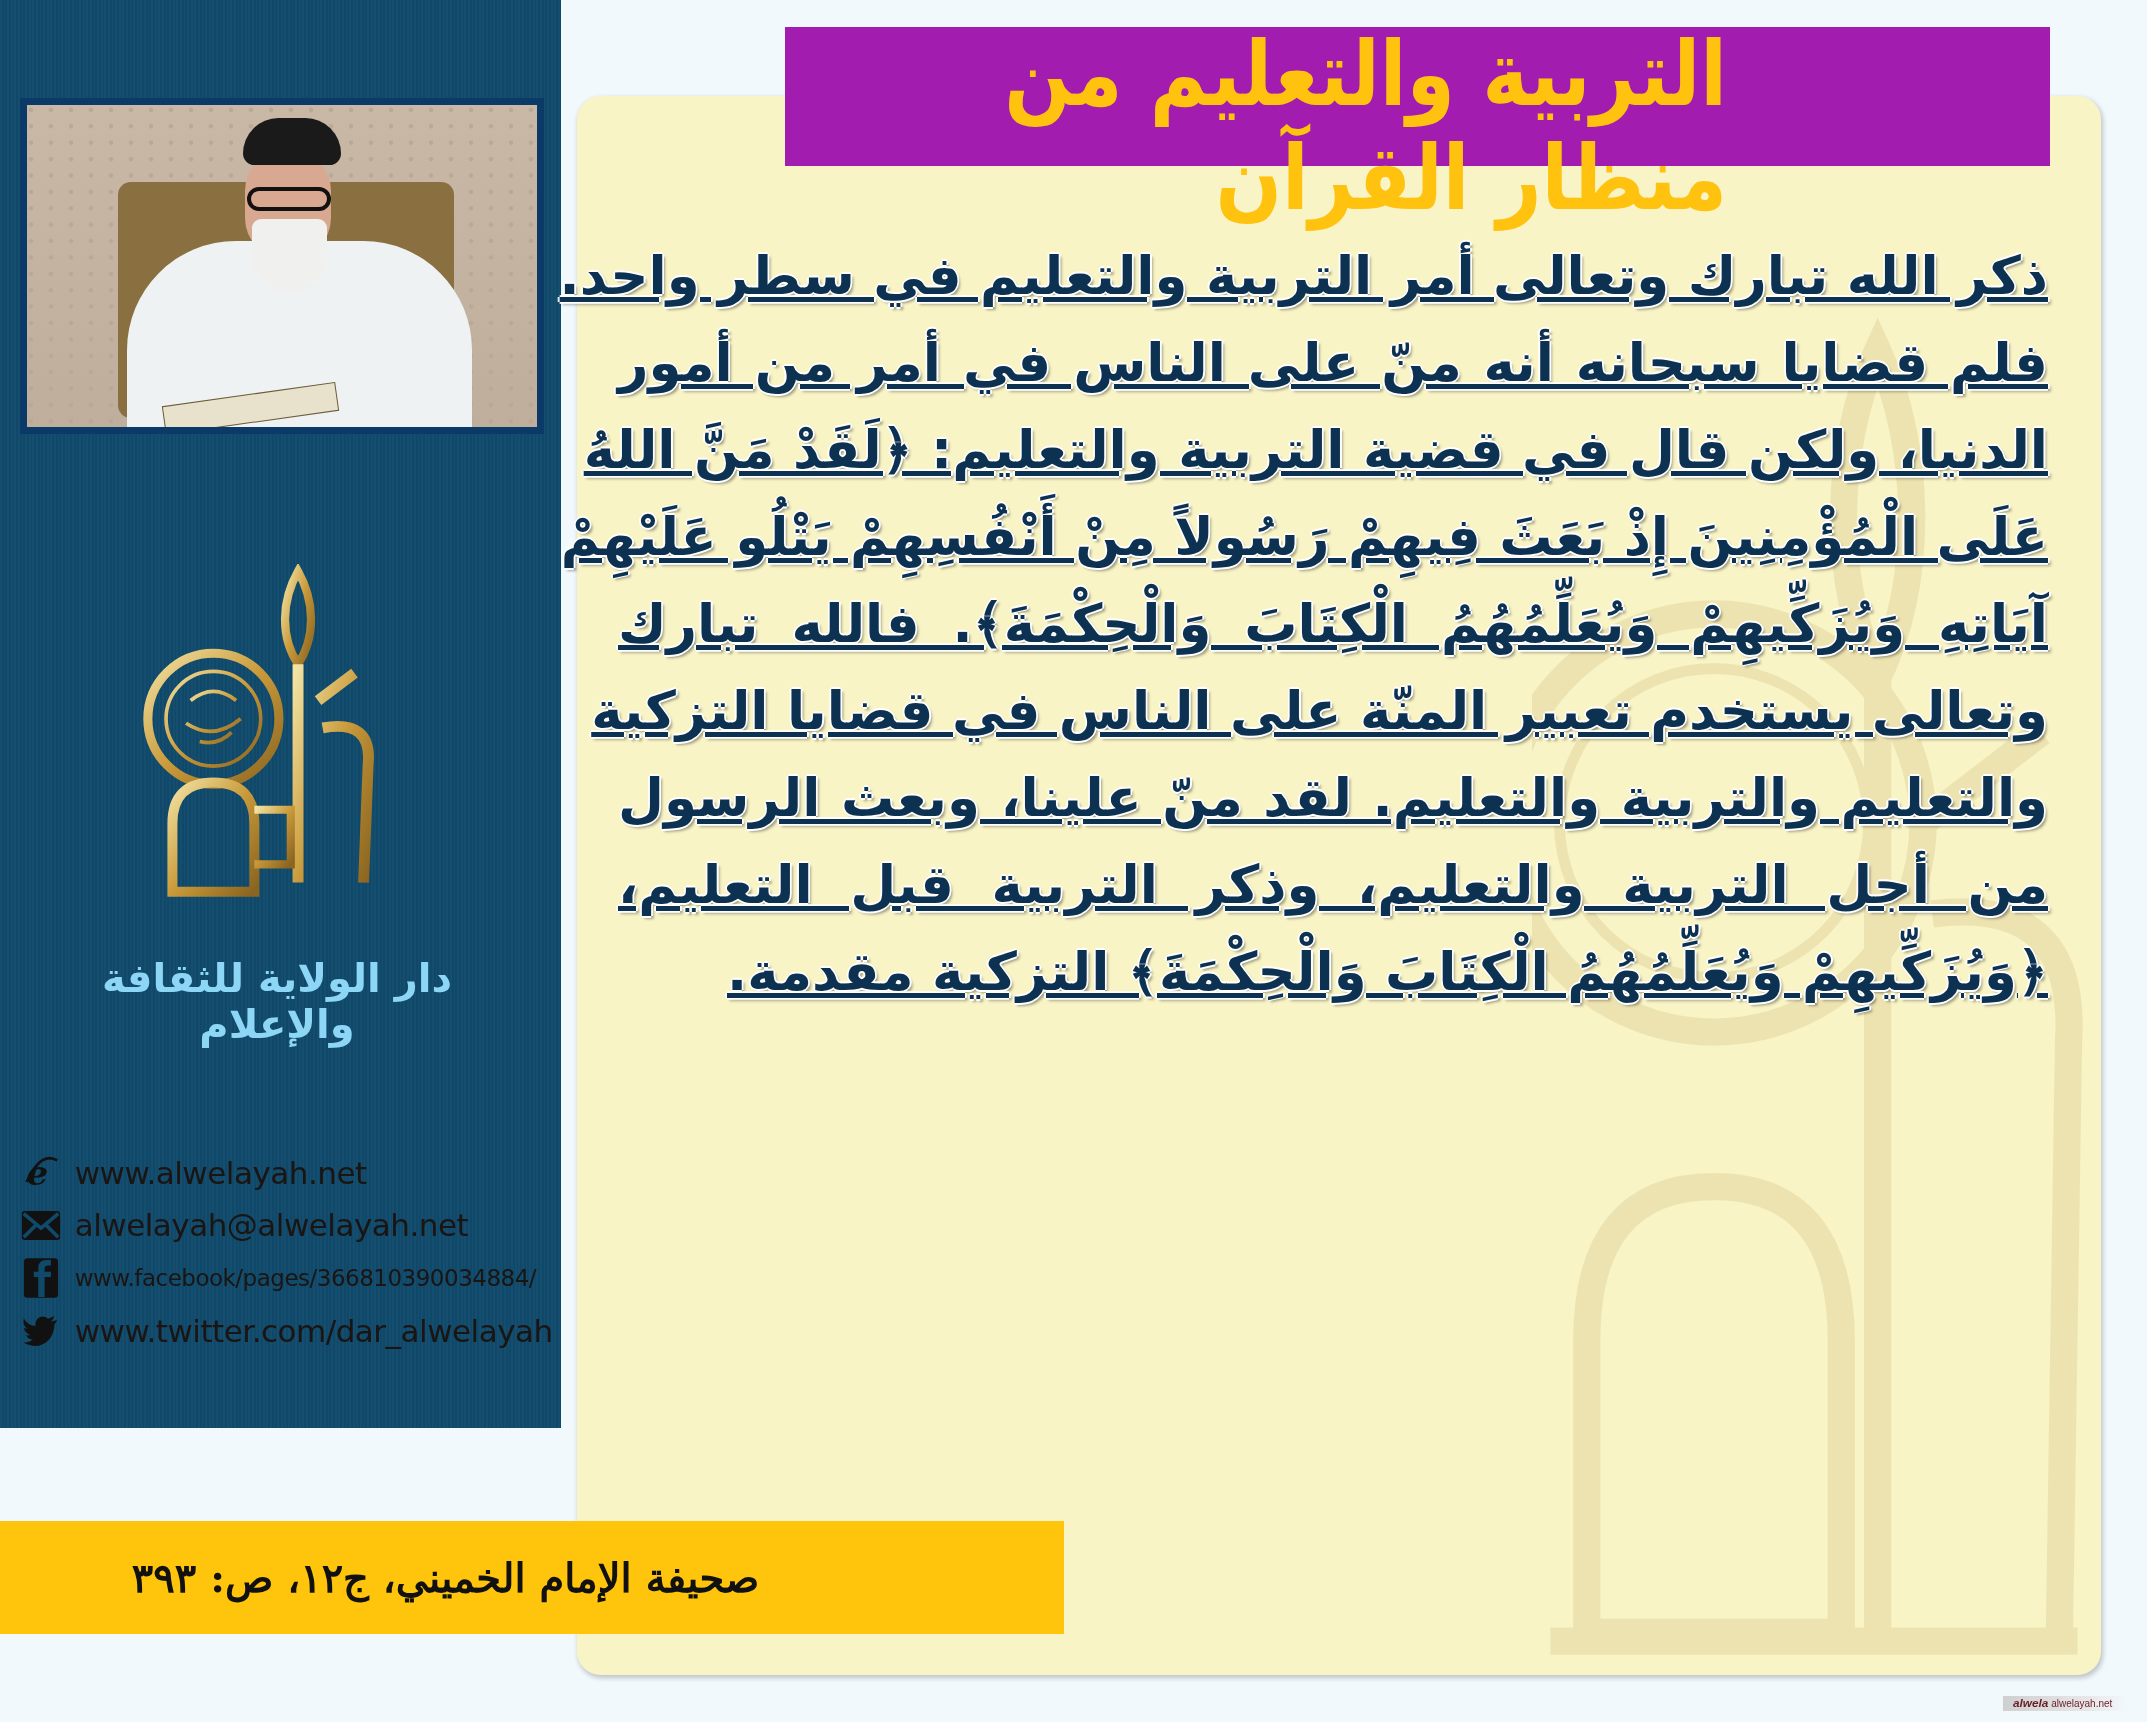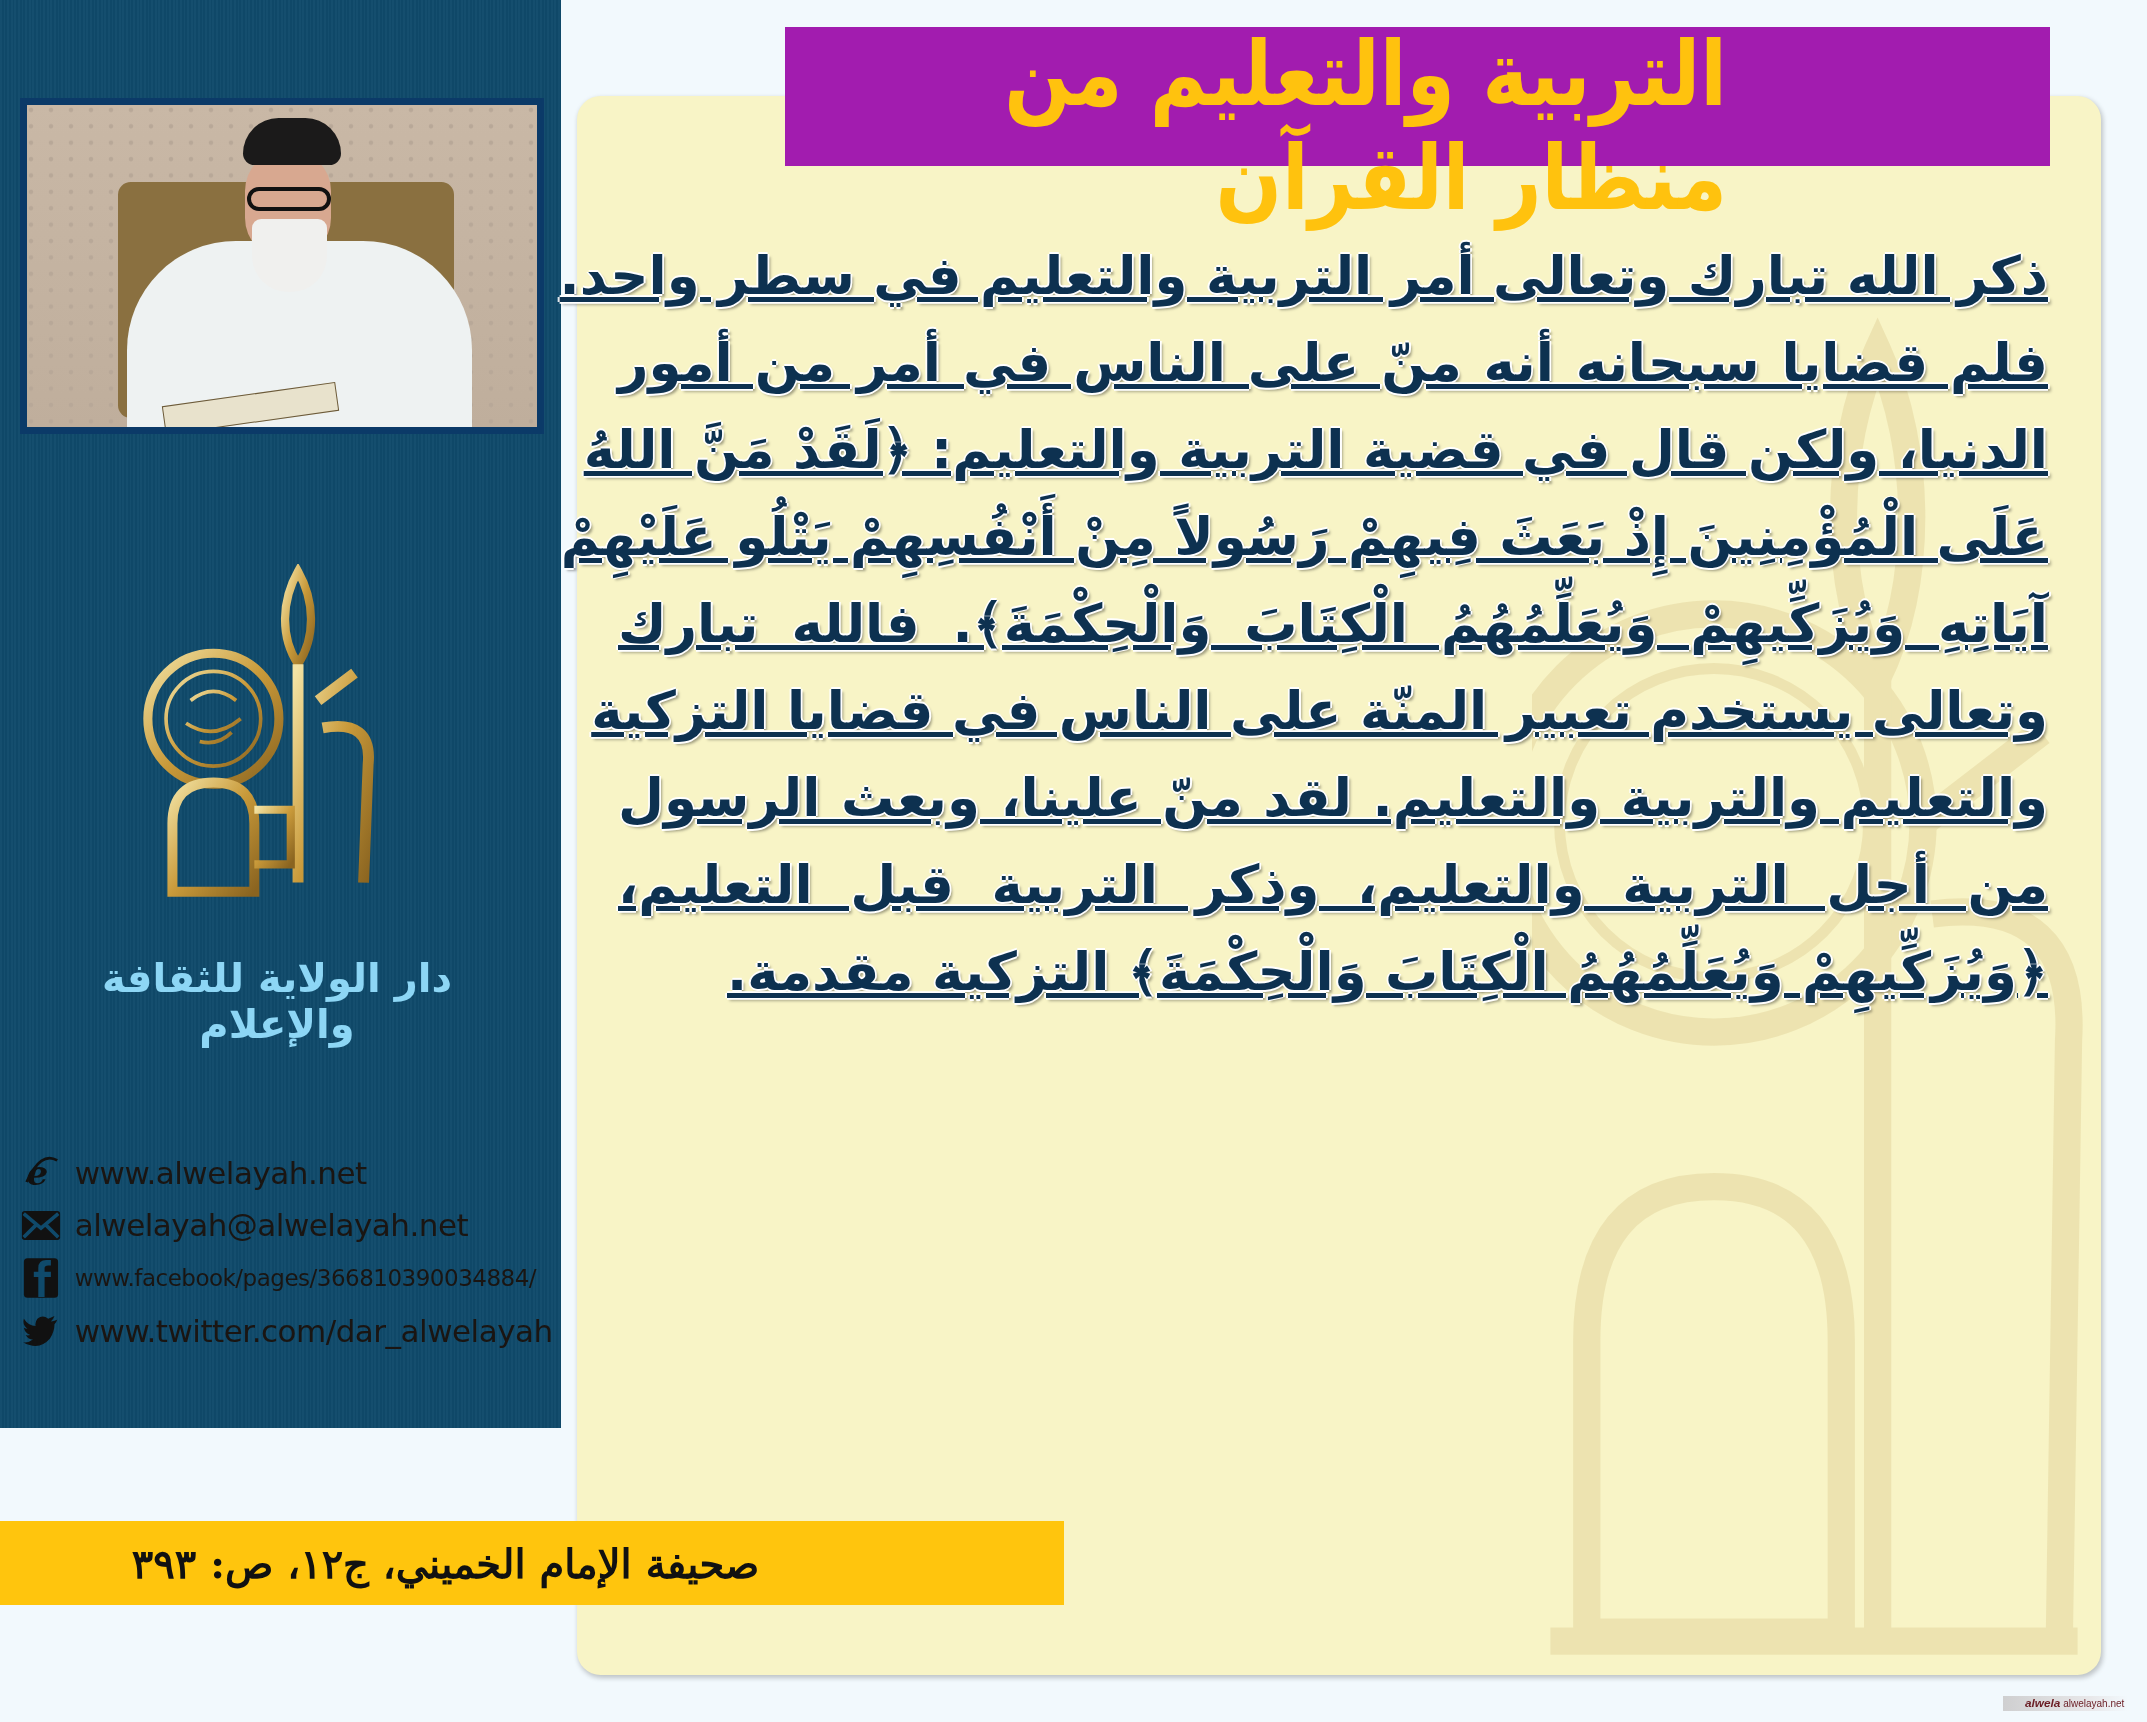--- a/index.html
+++ b/index.html
@@ -38,21 +38,21 @@
   }
   .contacts { position:absolute; left:20px; top:1147px; }
   .contact {
     display:flex; align-items:center; height:51px; margin-bottom:1.8px;
   }
   .contact .ic { width:42px; height:42px; margin-right:12.7px; display:flex; align-items:center; justify-content:center; }
   .contact .txt { color:#1a1512; font-size:31px; font-family:"DejaVu Sans", sans-serif; letter-spacing:-0.5px; }
   .contact.small .txt { font-size:23px; }
 
   .source-bar {
-    position:absolute; left:0; top:1521px; width:1064px; height:84px;
+    position:absolute; left:0; top:1521px; width:1064px; height:113px;
     background:#ffc50d; display:flex; align-items:center; justify-content:center;
   }
   .source-bar span { font-family:"DejaVu Serif", serif; font-weight:bold; font-size:40px; color:#111; direction:rtl; margin-left:-173px; }
 
   .card {
     position:absolute; left:577px; top:96px; width:1524px; height:1579px;
     background:#f8f4c6; border-radius:23.6px;
     box-shadow:1.8px 2.7px 5.5px rgba(0,0,0,0.22);
   }
   .watermark { position:absolute; left:955px; top:218px; width:564px; height:1418px; opacity:0.15; }
@@ -77,21 +77,21 @@
     color:#0d3150; font-family:"DejaVu Sans", sans-serif;
     text-align:justify; text-align-last:justify; white-space:nowrap;
     text-shadow: 1.8px 0 0 #fff, -1.8px 0 0 #fff, 0 1.8px 0 #fff, 0 -1.8px 0 #fff, 2.7px 2.7px 2.7px rgba(0,0,0,0.35);
     text-decoration: underline;
   }
   .line.last { text-align-last:right; }
 
   .site-tag {
     position:absolute; left:2003px; top:1696px; width:125px; height:14.5px;
     background:linear-gradient(90deg, #cfcfd0, #e8e8ea 70%, rgba(240,240,240,0));
-    font-size:10px; line-height:14.5px; padding-left:22px; box-sizing:border-box;
+    font-size:10px; line-height:14.5px; padding-left:10px; box-sizing:border-box;
     font-family:"Liberation Sans", sans-serif; color:#6a1d24; white-space:nowrap;
   }
   .site-tag b { font-style:italic; font-size:11.8px; }
 </style>
 </head>
 <body>
 
 <div class="sidebar">
   <div class="photo-frame">
     <div class="photo" aria-label="portrait-photo-reading">

